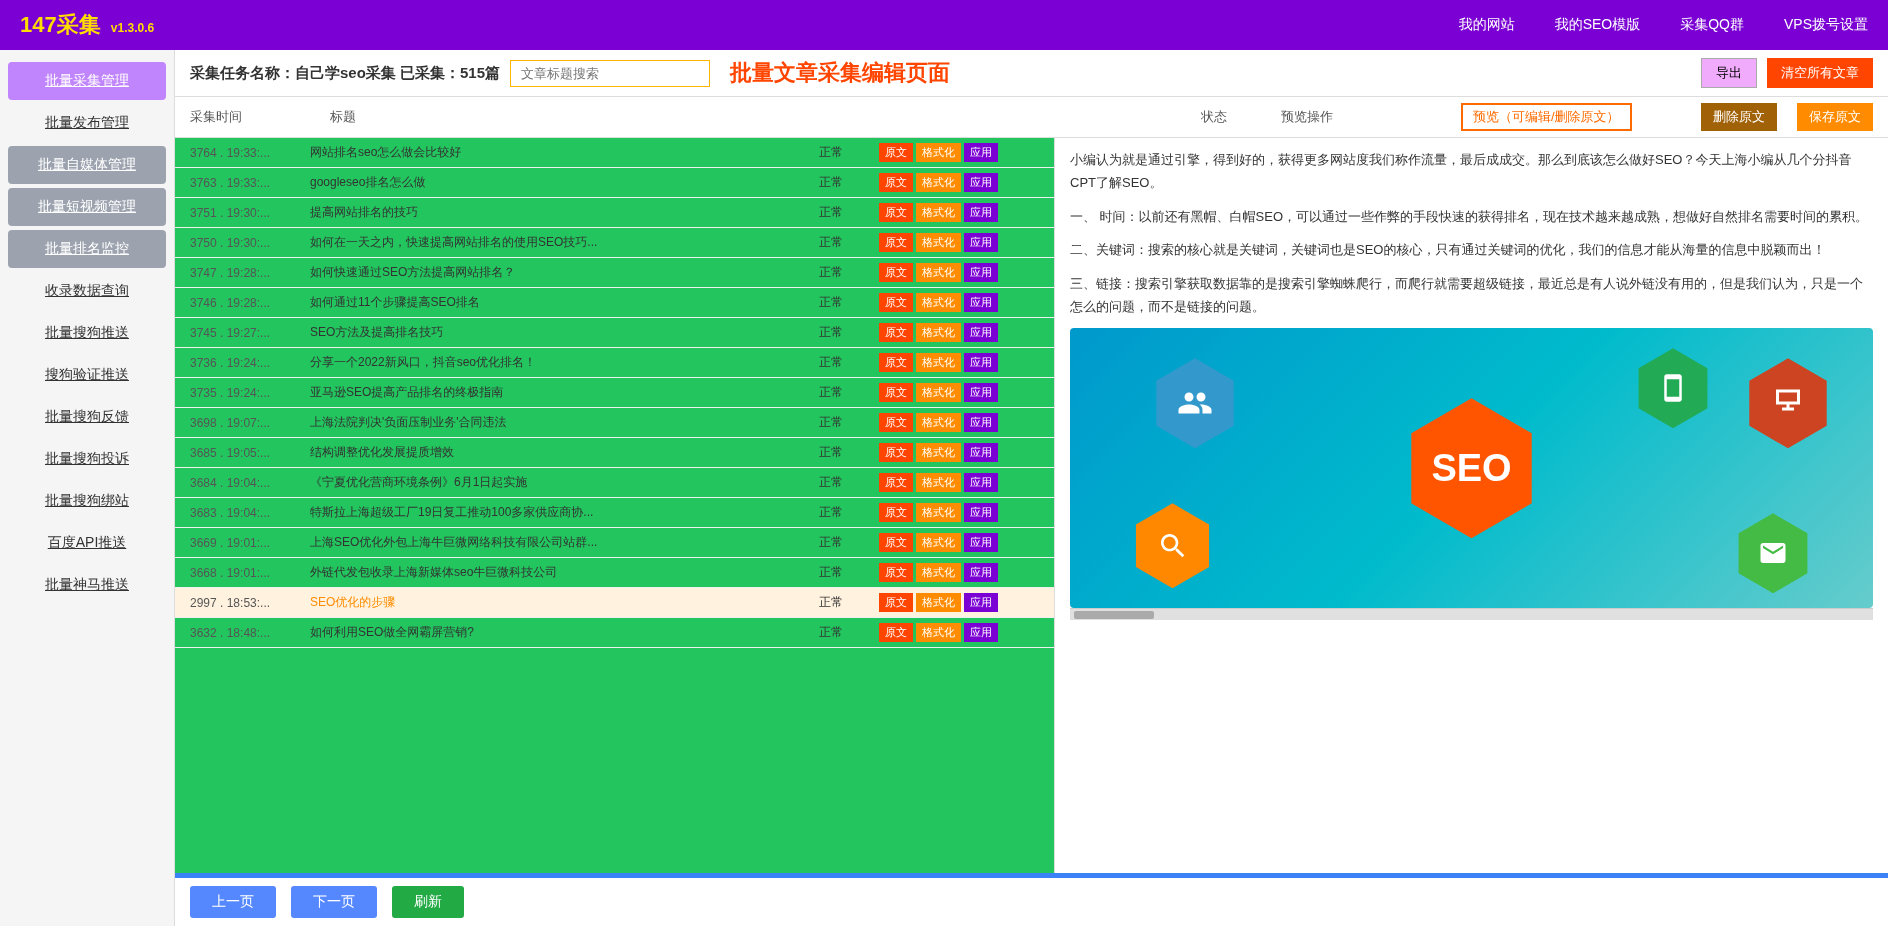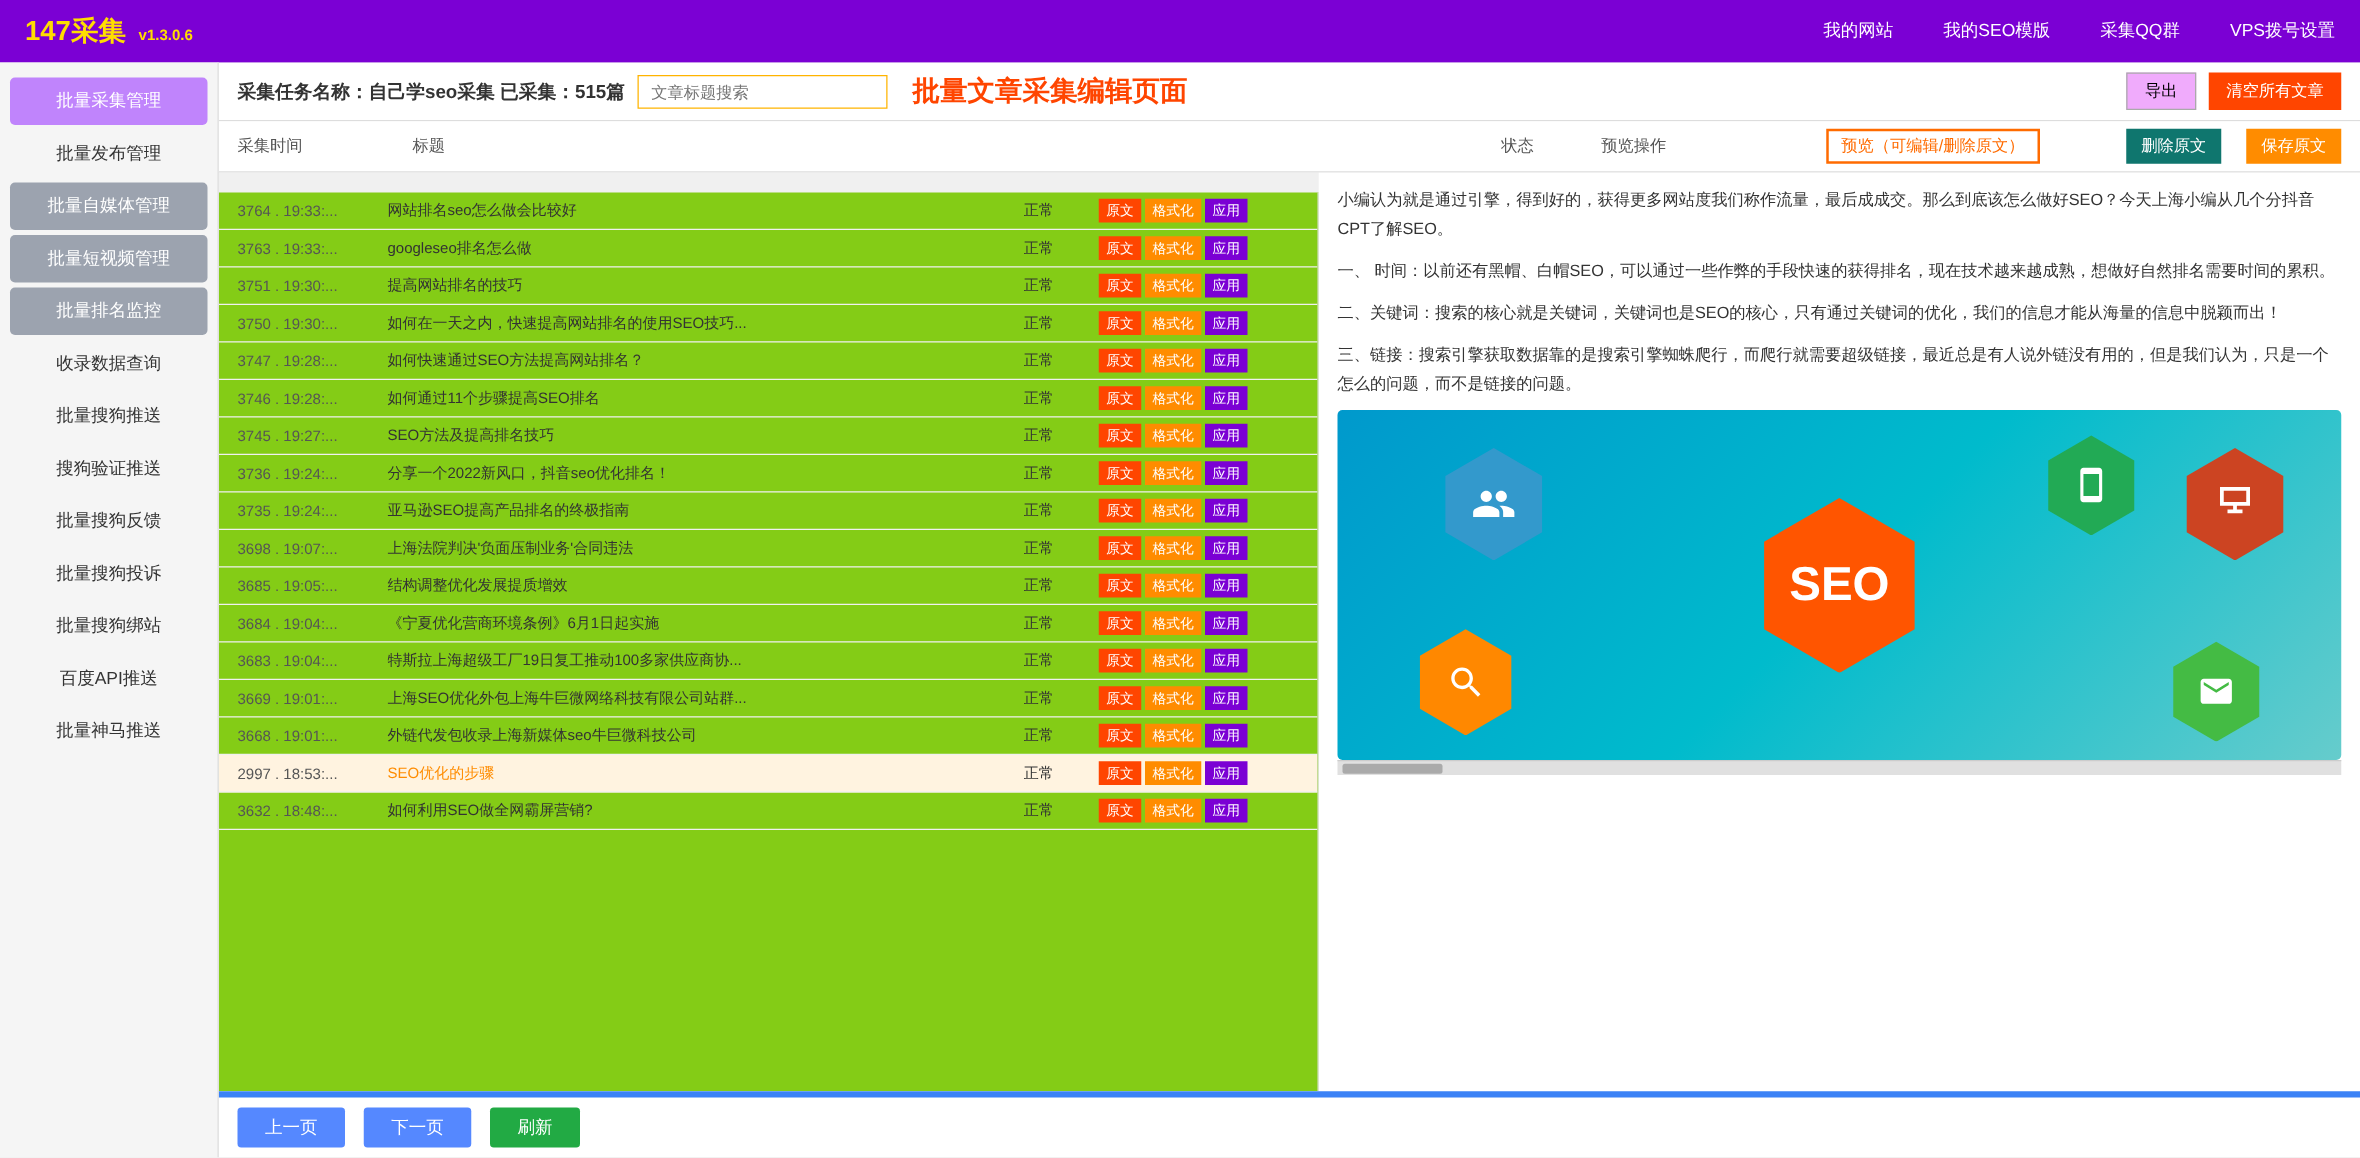--- a/index.html
+++ b/index.html
@@ -40,20 +40,21 @@
       flex-shrink: 0;
     }
     .sidebar-item {
       padding: 10px 15px;
       cursor: pointer;
       font-size: 14px;
       color: #333;
       border-radius: 4px;
       margin: 2px 8px;
       text-align: center;
+      text-decoration: underline;
     }
     .sidebar-item.purple-bg {
       background: #c084fc;
       color: white;
     }
     .sidebar-item.gray-bg {
       background: #9ca3af;
       color: white;
     }
 
@@ -122,21 +123,21 @@
       gap: 6px;
     }
     .preview-box {
       border: 2px solid #ff6b00;
       padding: 3px 10px;
       color: #ff6b00;
       font-size: 13px;
       cursor: pointer;
     }
     .btn-del-original {
-      background: #0f766e;
+      background: #a16207;
       color: white;
       border: none;
       padding: 5px 12px;
       cursor: pointer;
       font-size: 13px;
       margin-left: auto;
     }
     .btn-save-original {
       background: #ff8c00;
       color: white;
@@ -150,24 +151,23 @@
     #content-area {
       flex: 1;
       display: flex;
       overflow: hidden;
     }
 
     
     #table-wrapper {
       width: 880px;
       overflow-y: auto;
-      background: #84cc16;
+      background: #22c55e;
       border-right: 1px solid #ddd;
       flex-shrink: 0;
-      margin-top: 16px;
     }
     .table-row {
       display: flex;
       align-items: center;
       padding: 5px 15px;
       border-bottom: 1px solid #f0f0f0;
       gap: 10px;
     }
     .table-row.highlighted { background: #fff3e0; }
     .table-row.highlighted .row-title { color: #ff8c00; }

